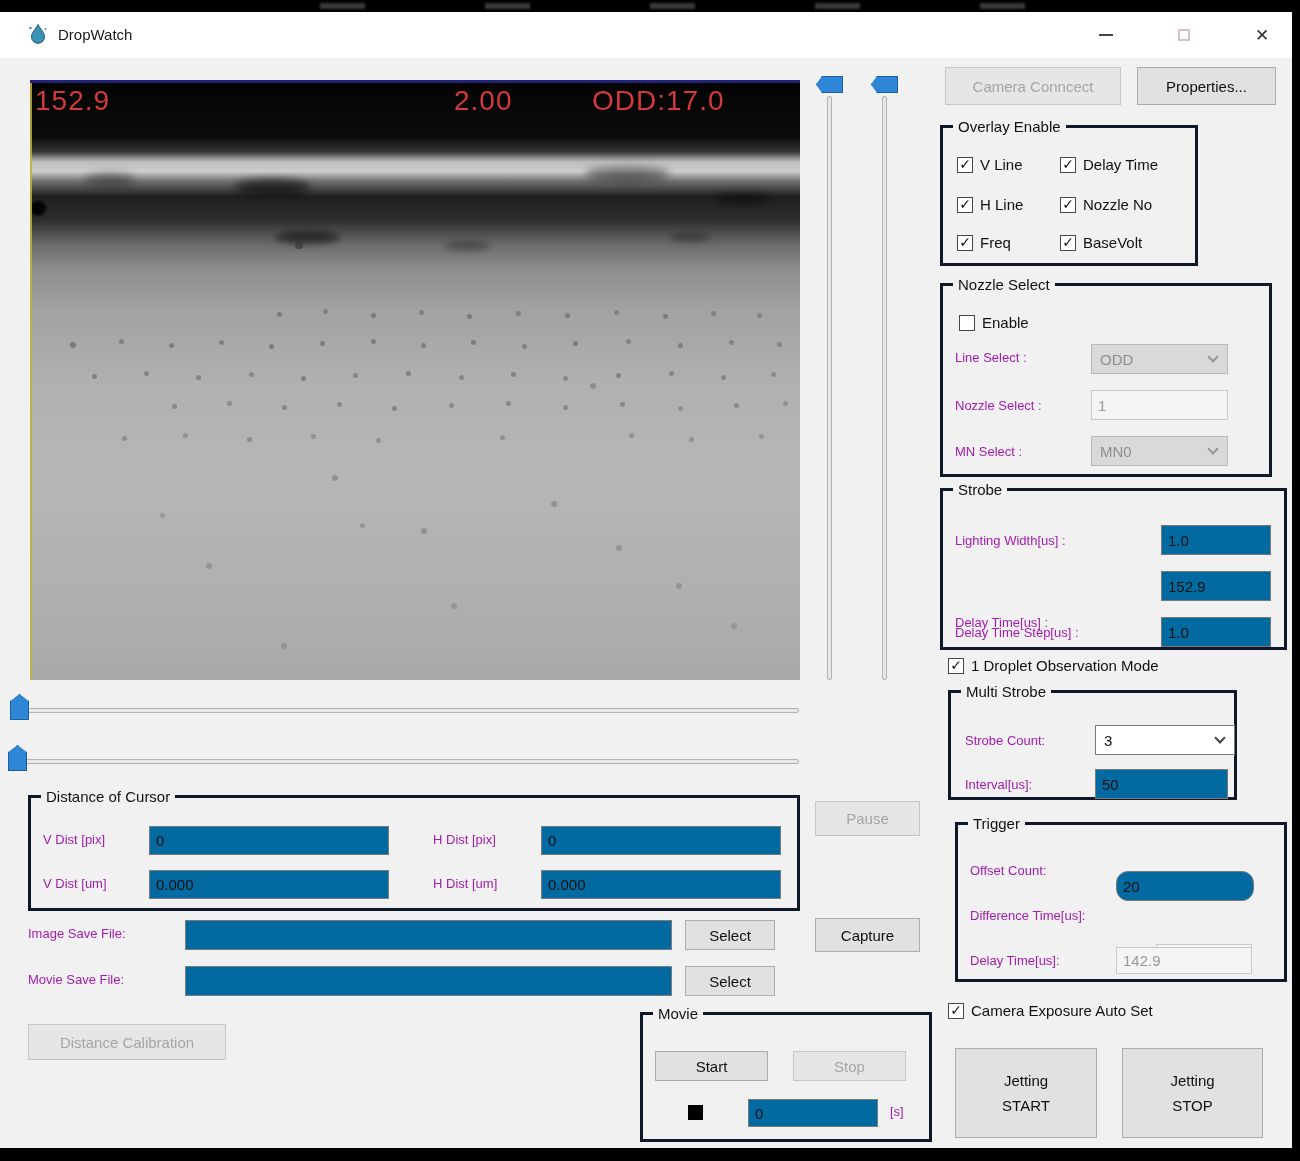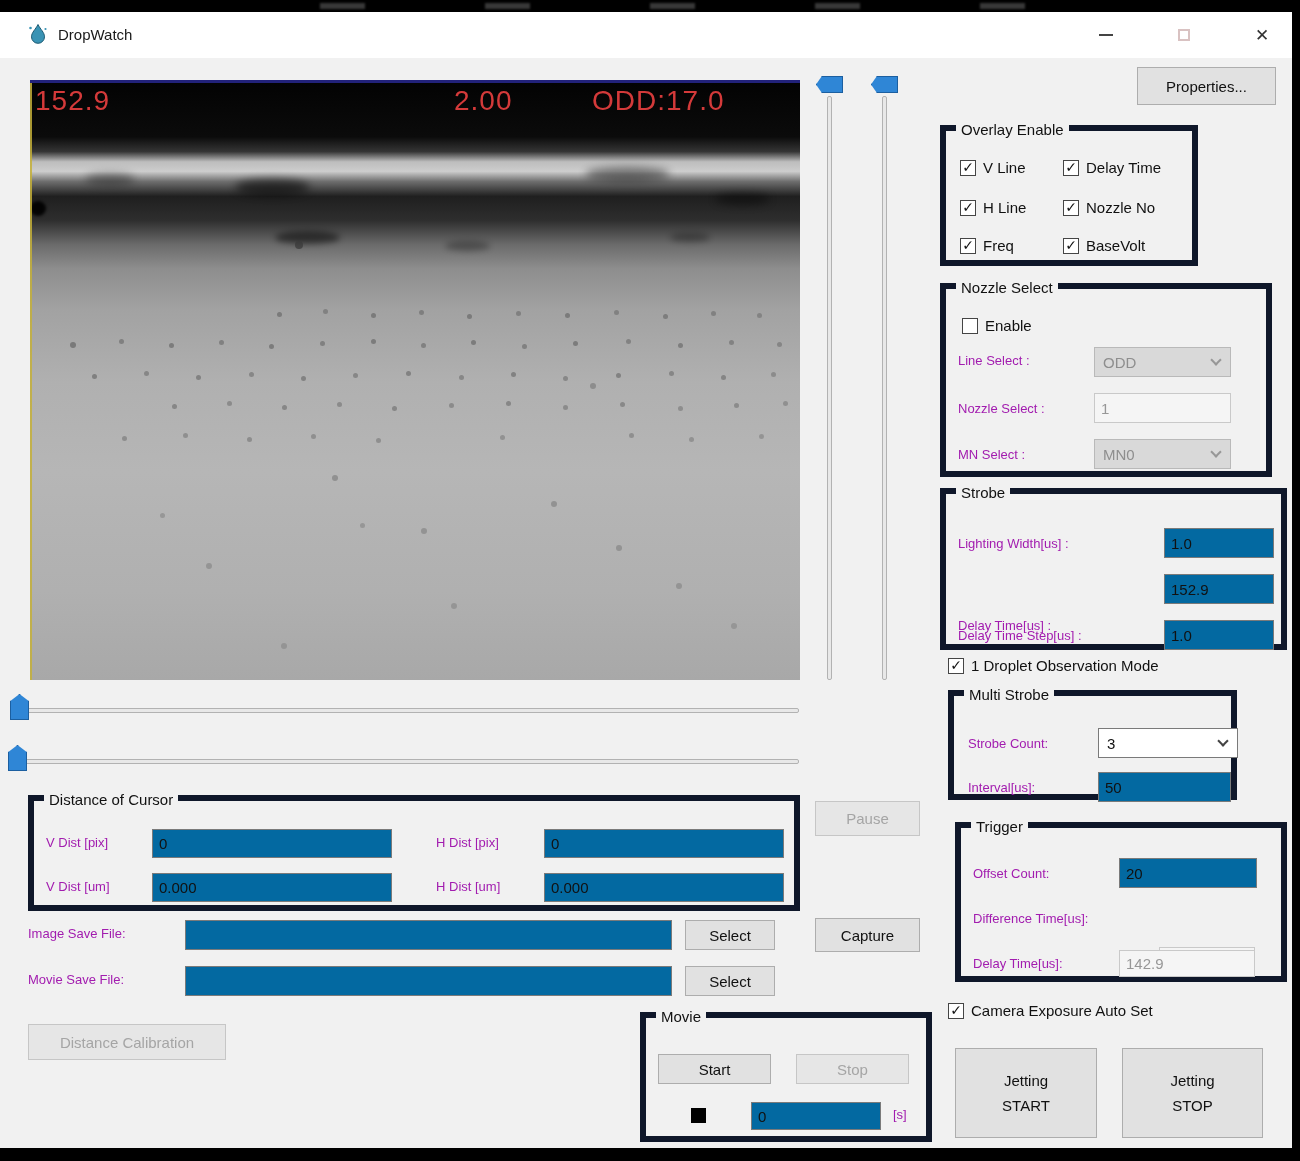--- a/index.html
+++ b/index.html
@@ -36,21 +36,21 @@
   .vthumb{position:absolute;width:27px;height:17px;background:#2f86d6;border:1px solid #1c5fa0;
     clip-path:polygon(0 50%,22% 0,100% 0,100% 100%,22% 100%);}
   .hthumb{position:absolute;width:19px;height:26px;background:#2f86d6;border:1px solid #1c5fa0;
     clip-path:polygon(50% 0,100% 28%,100% 100%,0 100%,0 28%);}
 
   .btn{position:absolute;display:flex;align-items:center;justify-content:center;
     background:#e1e1e1;border:1px solid #adadad;font-size:15px;color:#111;}
   .btn.disabled{color:#a5a5a5;border-color:#c6c6c6;background:#e6e6e6;}
   .btn.big{white-space:pre-line;text-align:center;line-height:1.7;}
 
-  .group{position:absolute;border:6px solid #0f172a;}
+  .group{position:absolute;border:3px solid #0f172a;}
   .legend{position:absolute;top:-10px;left:10px;background:#f1f1f1;padding:0 5px;font-size:15px;color:#111;white-space:nowrap;}
   .lbl{position:absolute;font-size:13px;color:#a21caf;white-space:nowrap;}
 
   .input{position:absolute;border:1px solid #7a7a7a;background:#0369a1;color:#111;
     font-family:"Liberation Sans","DejaVu Sans",sans-serif;font-size:15px;padding:0 6px;}
   .input.disabled{border-color:#c9c9c9;background:#f5f5f5;color:#979797;}
 
   .combo{position:absolute;border:1px solid #7a7a7a;background:#fff;display:flex;align-items:center;
     font-size:15px;color:#111;padding-left:8px;}
   .combo .chev{margin-left:auto;margin-right:10px;width:8px;height:8px;
@@ -219,20 +219,21 @@
 
     <div class="group" style="left:640px;top:1000px;width:292px;height:130px;">
       <span class="legend">Movie</span>
       <div class="btn" style="left:12px;top:36px;width:113px;height:30px;">Start</div>
       <div class="btn disabled" style="left:150px;top:36px;width:113px;height:30px;">Stop</div>
       <span class="rec-square" style="left:45px;top:90px;"></span>
       <input class="input" style="left: 105px; top: 84px; width: 130px; height: 28px;" value="0">
       <span class="lbl" style="left:247px;top:89px;">[s]</span>
     </div>
 
+    <div class="btn disabled" style="left:945px;top:55px;width:176px;height:38px;">Camera Conncect</div>
     <div class="btn" style="left:1137px;top:55px;width:139px;height:38px;">Properties...</div>
 
     <div class="group" style="left:940px;top:113px;width:258px;height:141px;">
       <span class="legend">Overlay Enable</span>
       <label class="cb" style="left:14px;top:28px;">
         <span class="cb-box checked"></span>
         <span>V Line</span>
       </label>
       <label class="cb" style="left:117px;top:28px;">
         <span class="cb-box checked"></span>
@@ -298,21 +299,21 @@
         <span>3</span>
         <span class="chev"></span>
       </div>
       <span class="lbl" style="left:14px;top:84px;">Interval[us]:</span>
       <input class="input" style="left: 144px; top: 76px; width: 133px; height: 30px;" value="50">
     </div>
 
     <div class="group" style="left:955px;top:810px;width:332px;height:160px;">
       <span class="legend">Trigger</span>
       <span class="lbl" style="left:12px;top:38px;">Offset Count:</span>
-      <input class="input" style="left: 158px; top: 30px; width: 138px; height: 30px;" value="20">
+      <input class="input" style="left: 158px; top: 46px; width: 138px; height: 30px; border-radius: 12px;" value="20">
       <span class="lbl" style="left:12px;top:83px;">Difference Time[us]:</span>
       <input class="input disabled" style="left: 198px; top: 76px; width: 96px; height: 27px; margin-top: 43px;" value="10">
       <span class="lbl" style="left:12px;top:128px;">Delay Time[us]:</span>
       <input class="input disabled" style="left: 158px; top: 122px; width: 136px; height: 27px;" value="142.9">
     </div>
 
     <label class="cb" style="left:948px;top:990px;">
       <span class="cb-box checked"></span>
       <span>Camera Exposure Auto Set</span>
     </label>

